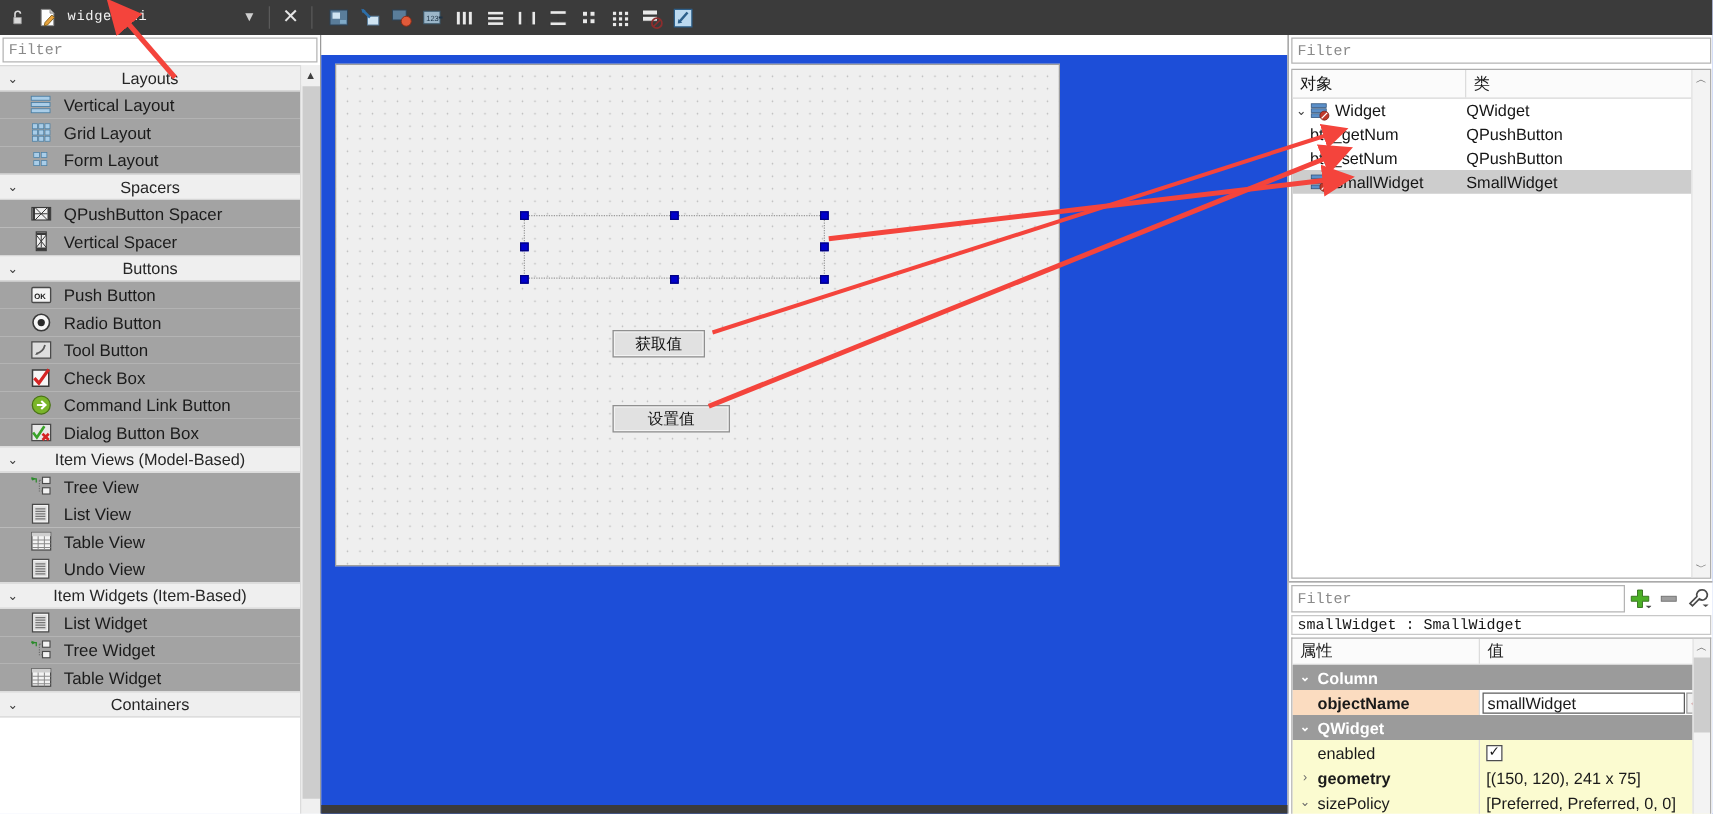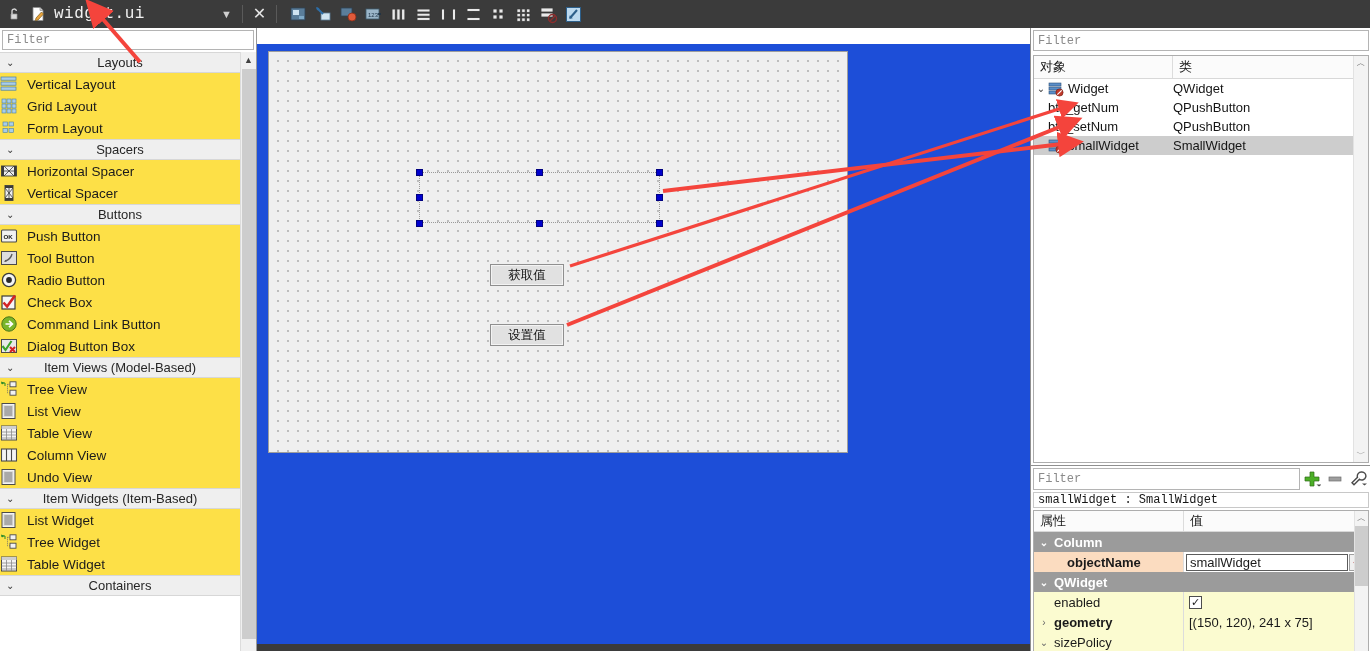--- a/index.html
+++ b/index.html
@@ -28,21 +28,21 @@
     width: 20px; height: 20px; margin-left: 4px;
     display: flex; align-items: center; justify-content: center;
     flex: 0 0 auto;
   }
   .doc-tab {
     display: flex; align-items: center; height: 28px;
     padding-right: 6px;
   }
   .doc-title {
     color: #f2f2f2; font-family: "Liberation Mono", monospace;
-    font-size: 16px; letter-spacing: 0.5px; margin-left: 6px;
+    font-size: 11px; letter-spacing: 0.5px; margin-left: 6px;
     white-space: nowrap;
   }
   .tb-arrow-dn {
     color: #cfcfcf; font-size: 11px; margin-left: 70px; margin-right: 6px;
   }
   .tb-sep { width: 1px; height: 18px; background: #5a5a5a; margin: 0 4px; }
   .tb-close { color: #e6e6e6; font-size: 16px; line-height: 1; padding: 0 6px; cursor: default; }
   .tb-tools { display: flex; align-items: center; gap: 3px; margin-left: 6px; }
   .tb-btn {
     width: 22px; height: 22px; display: flex; align-items: center; justify-content: center;
@@ -70,22 +70,22 @@
     height: 19px; background: #efefef; border-top: 1px solid #d7d7d7;
     border-bottom: 1px solid #d7d7d7;
     display: flex; align-items: center; justify-content: center; position: relative;
     font-size: 13px; color: #262626;
   }
   .wb-group-header .chev {
     position: absolute; left: 6px; top: 0; bottom: 0;
     display: flex; align-items: center; font-size: 10px; color: #3a3a3a;
   }
   .wb-item {
-    height: 22px; display: flex; align-items: center; padding-left: 0;
-    font-size: 13.5px; color: #1b1b1b; background: #fde047;
+    height: 22px; display: flex; align-items: center; padding-left: 24px;
+    font-size: 13.5px; color: #1b1b1b; background: #a3a3a3;
   }
   .wb-item .ico { width: 18px; height: 18px; margin-right: 9px; flex: 0 0 auto; }
   .wb-scroll {
     position: absolute; right: 0; top: 24px; width: 16px; bottom: 0;
     background: #f0f0f0; border-left: 1px solid #dcdcdc; box-sizing: border-box;
   }
   .wb-scroll .arrow-up {
     height: 16px; display: flex; align-items: center; justify-content: center;
     font-size: 9px; color: #404040; background: #f0f0f0;
   }
@@ -211,21 +211,21 @@
   .pe-row { display: flex; height: 20px; align-items: center; font-size: 13px; }
   .pe-row .c1 {
     width: 150px; display: flex; align-items: center; box-sizing: border-box;
     border-right: 1px solid #dcdcdc; height: 100%;
   }
   .pe-row .c1 .chev { width: 20px; display: flex; align-items: center; justify-content: center;
     font-size: 10px; color: #6a6a6a; }
   .pe-row .c2 { flex: 1; display: flex; align-items: center; height: 100%; padding-left: 5px;
     box-sizing: border-box; }
   .pe-row.yellow { background: #fbfbd0; }
-  .pe-row.peach .c1 { background: #fbdcc0; padding-left: 13px; }
+  .pe-row.peach .c1 { background: #fbdcc0; }
   .pe-row .bold { font-weight: bold; }
   .pe-edit {
     flex: 1; height: 17px; border: 1px solid #5c5c5c; background: #fff;
     display: flex; align-items: center; padding-left: 3px; box-sizing: border-box;
     font-size: 13px;
   }
   .pe-revert {
     width: 17px; height: 17px; border: 1px solid #9e9e9e; background: #f0f0f0;
     display: flex; align-items: center; justify-content: center; margin-left: 1px;
     margin-right: 2px; font-size: 11px; color: #b03030; box-sizing: border-box;
@@ -419,21 +419,21 @@
           <span class="chev">⌄</span>
           <span>Spacers</span>
         </div>
         <div class="wb-item">
           <span class="ico"><svg width="18" height="18" viewBox="0 0 18 18">
               <rect x="1.5" y="4" width="15" height="10" fill="#eee" stroke="#3a3a3a" stroke-width="0.9"></rect>
               <path d="M4 4l10 10M14 4L4 14M4 9h10" stroke="#3a3a3a" stroke-width="0.8"></path>
               <rect x="2" y="4" width="2" height="10" fill="#3a3a3a"></rect>
               <rect x="14" y="4" width="2" height="10" fill="#3a3a3a"></rect>
             </svg></span>
-          <span>Horizontal Spacer</span>
+          <span>QPushButton Spacer</span>
         </div>
         <div class="wb-item">
           <span class="ico"><svg width="18" height="18" viewBox="0 0 18 18">
               <rect x="5" y="1.5" width="8" height="15" fill="#eee" stroke="#3a3a3a" stroke-width="0.9"></rect>
               <path d="M5 4l8 10M13 4L5 14M9 4v10" stroke="#3a3a3a" stroke-width="0.8"></path>
               <rect x="5" y="2" width="8" height="2" fill="#3a3a3a"></rect>
               <rect x="5" y="14" width="8" height="2" fill="#3a3a3a"></rect>
             </svg></span>
           <span>Vertical Spacer</span>
         </div>
@@ -443,32 +443,32 @@
         </div>
         <div class="wb-item">
           <span class="ico"><svg width="18" height="18" viewBox="0 0 18 18">
               <rect x="1.5" y="3" width="15" height="12" rx="1" fill="#f2f2f2" stroke="#4a4a4a" stroke-width="1.1"></rect>
               <text x="3.4" y="12" font-size="6.2" font-family="sans-serif" font-weight="bold" fill="#1a1a1a">OK</text>
             </svg></span>
           <span>Push Button</span>
         </div>
         <div class="wb-item">
           <span class="ico"><svg width="18" height="18" viewBox="0 0 18 18">
+              <circle cx="9" cy="9" r="6.6" fill="#f6f6f6" stroke="#3a3a3a" stroke-width="1.3"></circle>
+              <circle cx="9" cy="9" r="2.9" fill="#2a2a2a"></circle>
+            </svg></span>
+          <span>Radio Button</span>
+        </div>
+        <div class="wb-item">
+          <span class="ico"><svg width="18" height="18" viewBox="0 0 18 18">
               <rect x="1.5" y="2.5" width="15" height="13" fill="#dedede" stroke="#4a4a4a" stroke-width="1"></rect>
               <path d="M5 12c4-1 6-3 7-7" fill="none" stroke="#5a5a5a" stroke-width="1.4"></path>
               <path d="M4 13l1.6-2.2 1.2 1.6z" fill="#5a5a5a"></path>
             </svg></span>
           <span>Tool Button</span>
-        </div>
-        <div class="wb-item">
-          <span class="ico"><svg width="18" height="18" viewBox="0 0 18 18">
-              <circle cx="9" cy="9" r="6.6" fill="#f6f6f6" stroke="#3a3a3a" stroke-width="1.3"></circle>
-              <circle cx="9" cy="9" r="2.9" fill="#2a2a2a"></circle>
-            </svg></span>
-          <span>Radio Button</span>
         </div>
         <div class="wb-item">
           <span class="ico"><svg width="18" height="18" viewBox="0 0 18 18">
               <rect x="2" y="3" width="13" height="13" fill="#f6f6f6" stroke="#3a3a3a" stroke-width="1.2"></rect>
               <path d="M3.5 9.5l3.6 4L15 2.5" fill="none" stroke="#d42424" stroke-width="2.6"></path>
             </svg></span>
           <span>Check Box</span>
         </div>
         <div class="wb-item">
           <span class="ico"><svg width="18" height="18" viewBox="0 0 18 18">
@@ -511,27 +511,20 @@
         </div>
         <div class="wb-item">
           <span class="ico"><svg width="18" height="18" viewBox="0 0 18 18">
               <rect x="1.5" y="2" width="15" height="14" fill="#f4f4f4" stroke="#4a4a4a" stroke-width="1"></rect>
               <rect x="1.5" y="2" width="15" height="3" fill="#cfcfcf"></rect>
               <g stroke="#8a8a8a" stroke-width="0.8">
                 <path d="M1.5 8h15M1.5 11h15M1.5 14h15M6.5 5v11M11.5 5v11"></path>
               </g>
             </svg></span>
           <span>Table View</span>
-        </div>
-        <div class="wb-item">
-          <span class="ico"><svg width="18" height="18" viewBox="0 0 18 18">
-              <rect x="1.5" y="3" width="15" height="12" fill="#f4f4f4" stroke="#4a4a4a" stroke-width="1.1"></rect>
-              <path d="M6.5 3v12M11.5 3v12" stroke="#4a4a4a" stroke-width="1.1"></path>
-            </svg></span>
-          <span>Column View</span>
         </div>
         <div class="wb-item">
           <span class="ico"><svg width="18" height="18" viewBox="0 0 18 18">
               <rect x="2" y="1.5" width="13" height="15" fill="#f4f4f4" stroke="#4a4a4a" stroke-width="1"></rect>
               <rect x="3.3" y="3" width="10" height="12" fill="#dcdcdc"></rect>
               <g stroke="#767676" stroke-width="1">
                 <path d="M4.3 5h8M4.3 7h8M4.3 9h8M4.3 11h8M4.3 13h8"></path>
               </g>
             </svg></span>
           <span>Undo View</span>
@@ -589,21 +582,21 @@
       <div class="selhandle" style="left:147px; top:117px;"></div>
       <div class="selhandle" style="left:267px; top:117px;"></div>
       <div class="selhandle" style="left:387px; top:117px;"></div>
       <div class="selhandle" style="left:147px; top:142px;"></div>
       <div class="selhandle" style="left:387px; top:142px;"></div>
       <div class="selhandle" style="left:147px; top:168px;"></div>
       <div class="selhandle" style="left:267px; top:168px;"></div>
       <div class="selhandle" style="left:387px; top:168px;"></div>
 
       <div class="qbtn" style="left:221px; top:212px; width:74px; height:22px;">获取值</div>
-      <div class="qbtn" style="left:221px; top:272px; width:74px; height:22px;">设置值</div>
+      <div class="qbtn" style="left:221px; top:272px; width:94px; height:22px;">设置值</div>
     </div>
     <div id="bottom-strip"></div>
   </div>
 
   <div id="rightpanel">
 
     <div id="objinspector">
       <div class="oi-filter">
         <span class="filter-placeholder">Filter</span>
       </div>
@@ -744,20 +737,23 @@
           </div>
           <div class="c2">
             <span>[(150, 120), 241 x 75]</span>
           </div>
         </div>
 
         <div class="pe-row yellow">
           <div class="c1">
             <span class="chev">⌄</span>
             <span>sizePolicy</span>
+          </div>
+          <div class="c2">
+            <span>[Preferred, Preferred, 0, 0]</span>
           </div>
         </div>
 
         <div class="pe-scroll">
           <div class="a">︿</div>
           <div class="thumb"></div>
         </div>
       </div>
     </div>
   </div>

